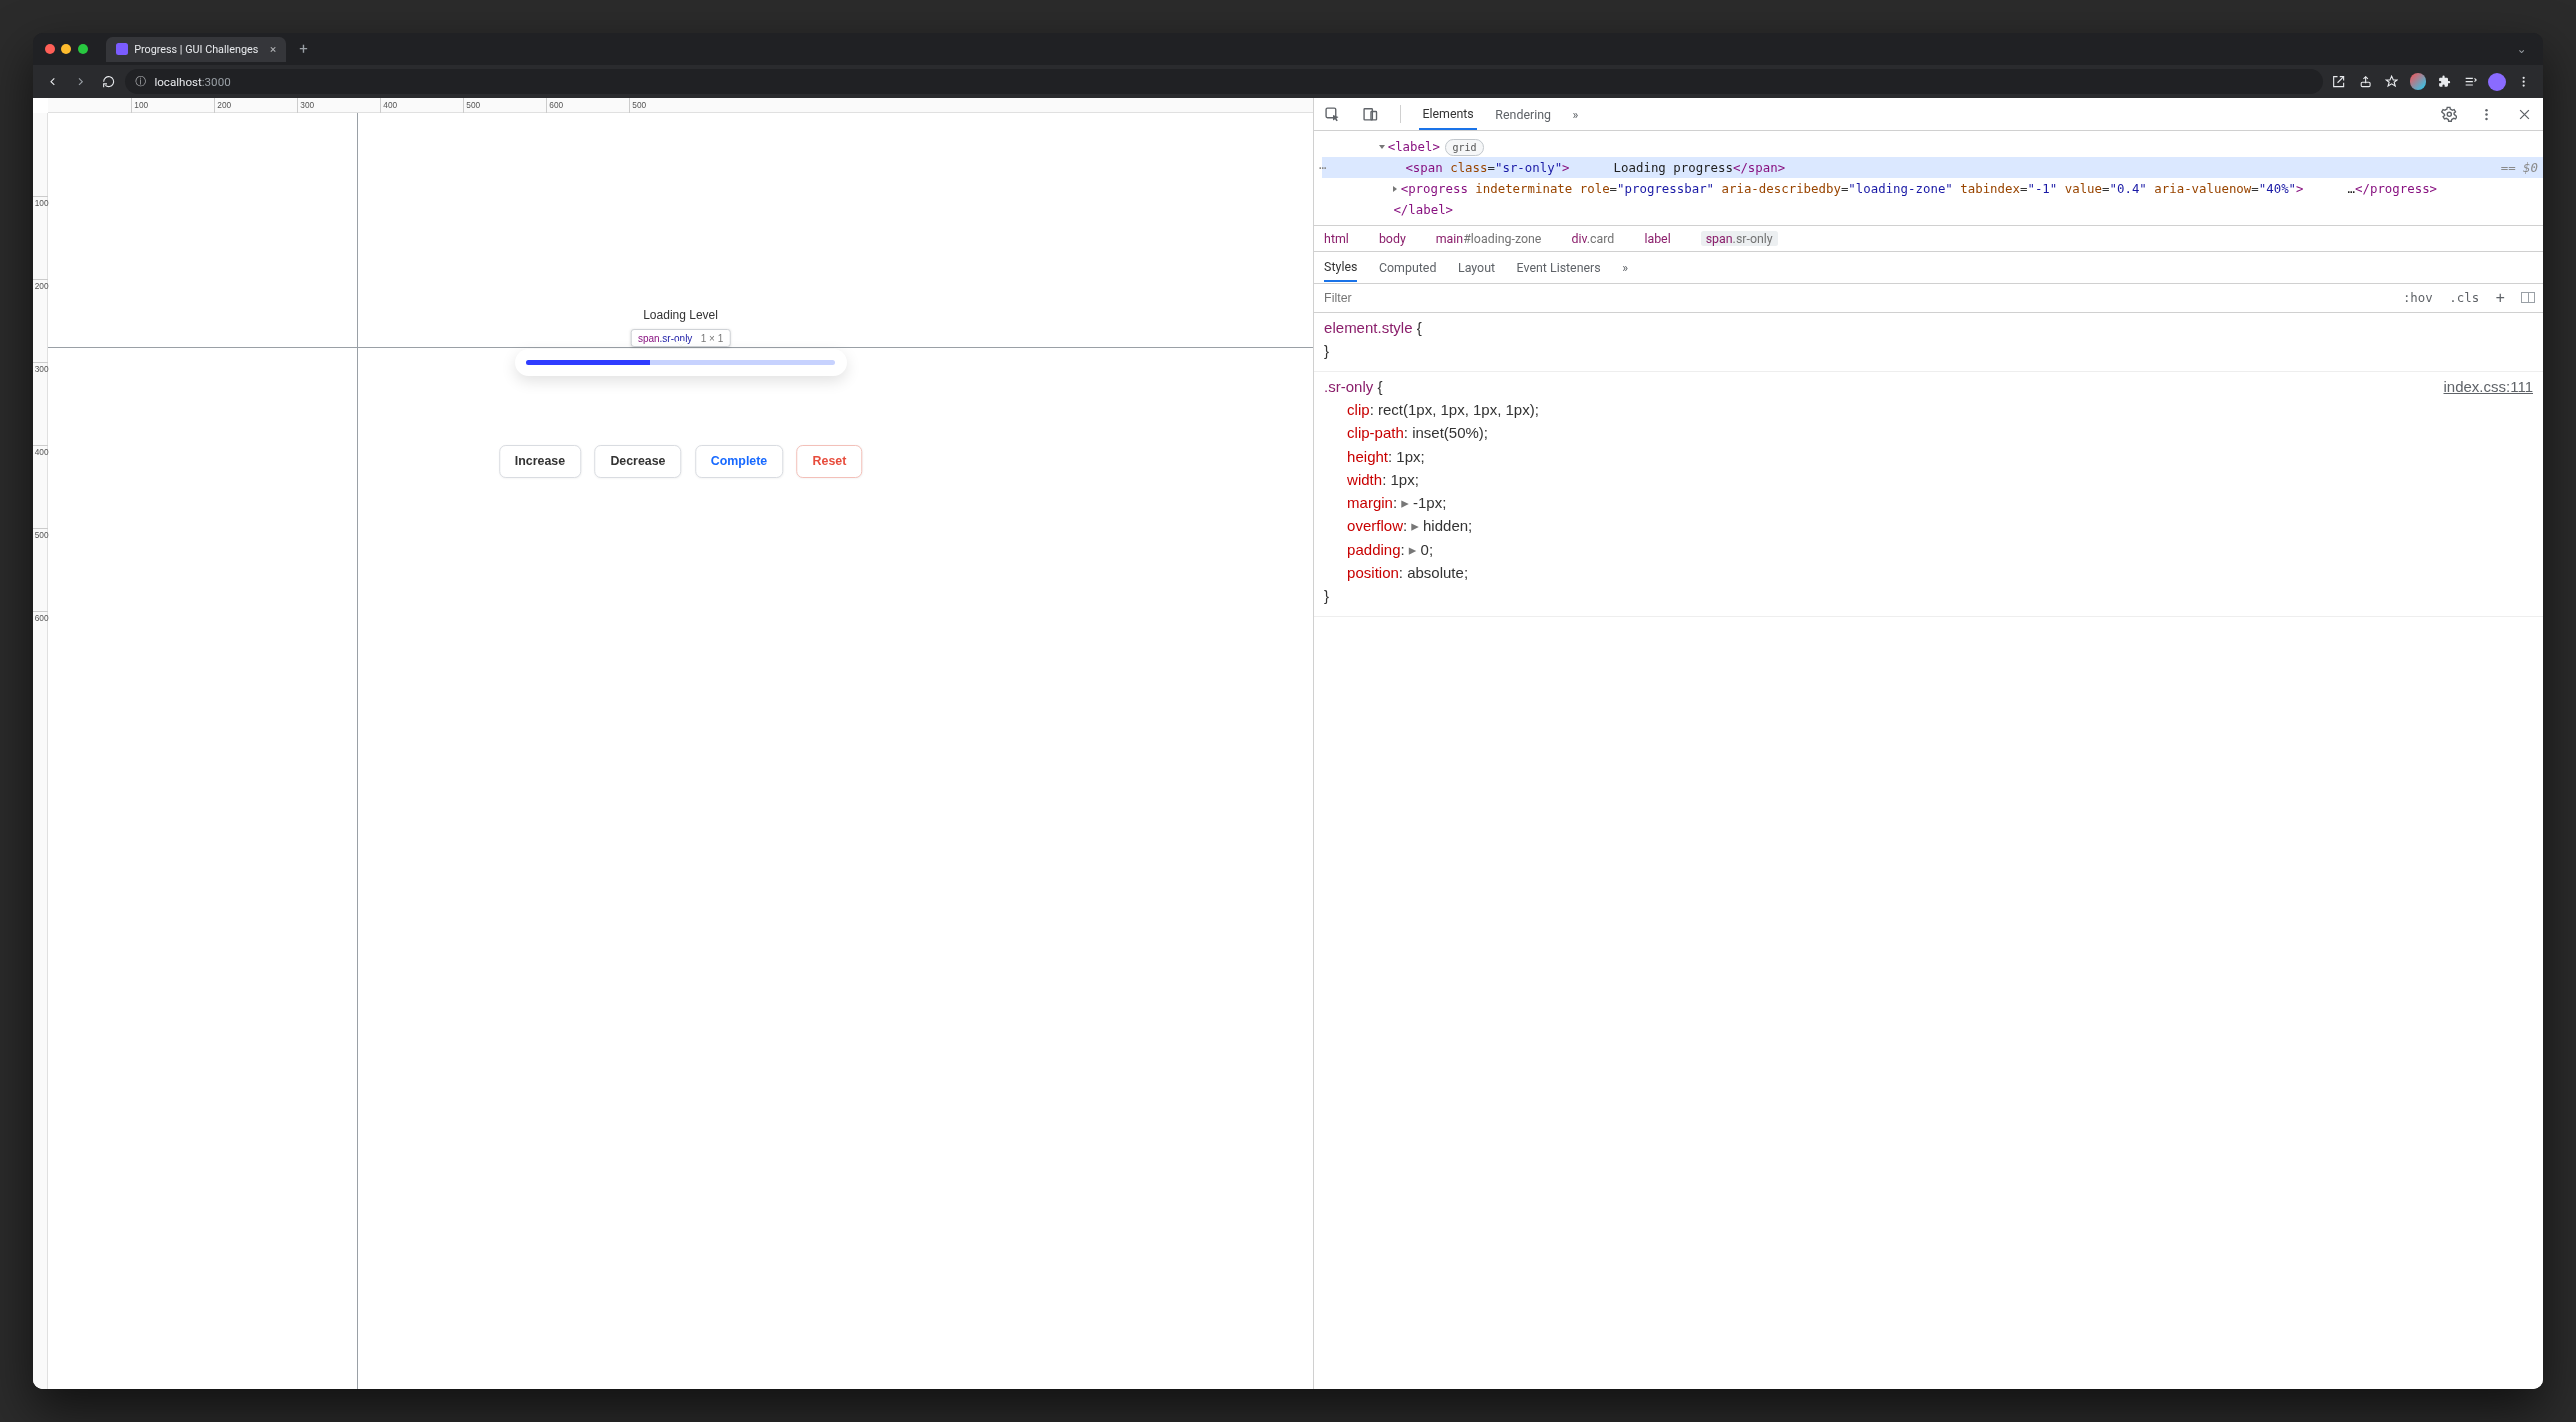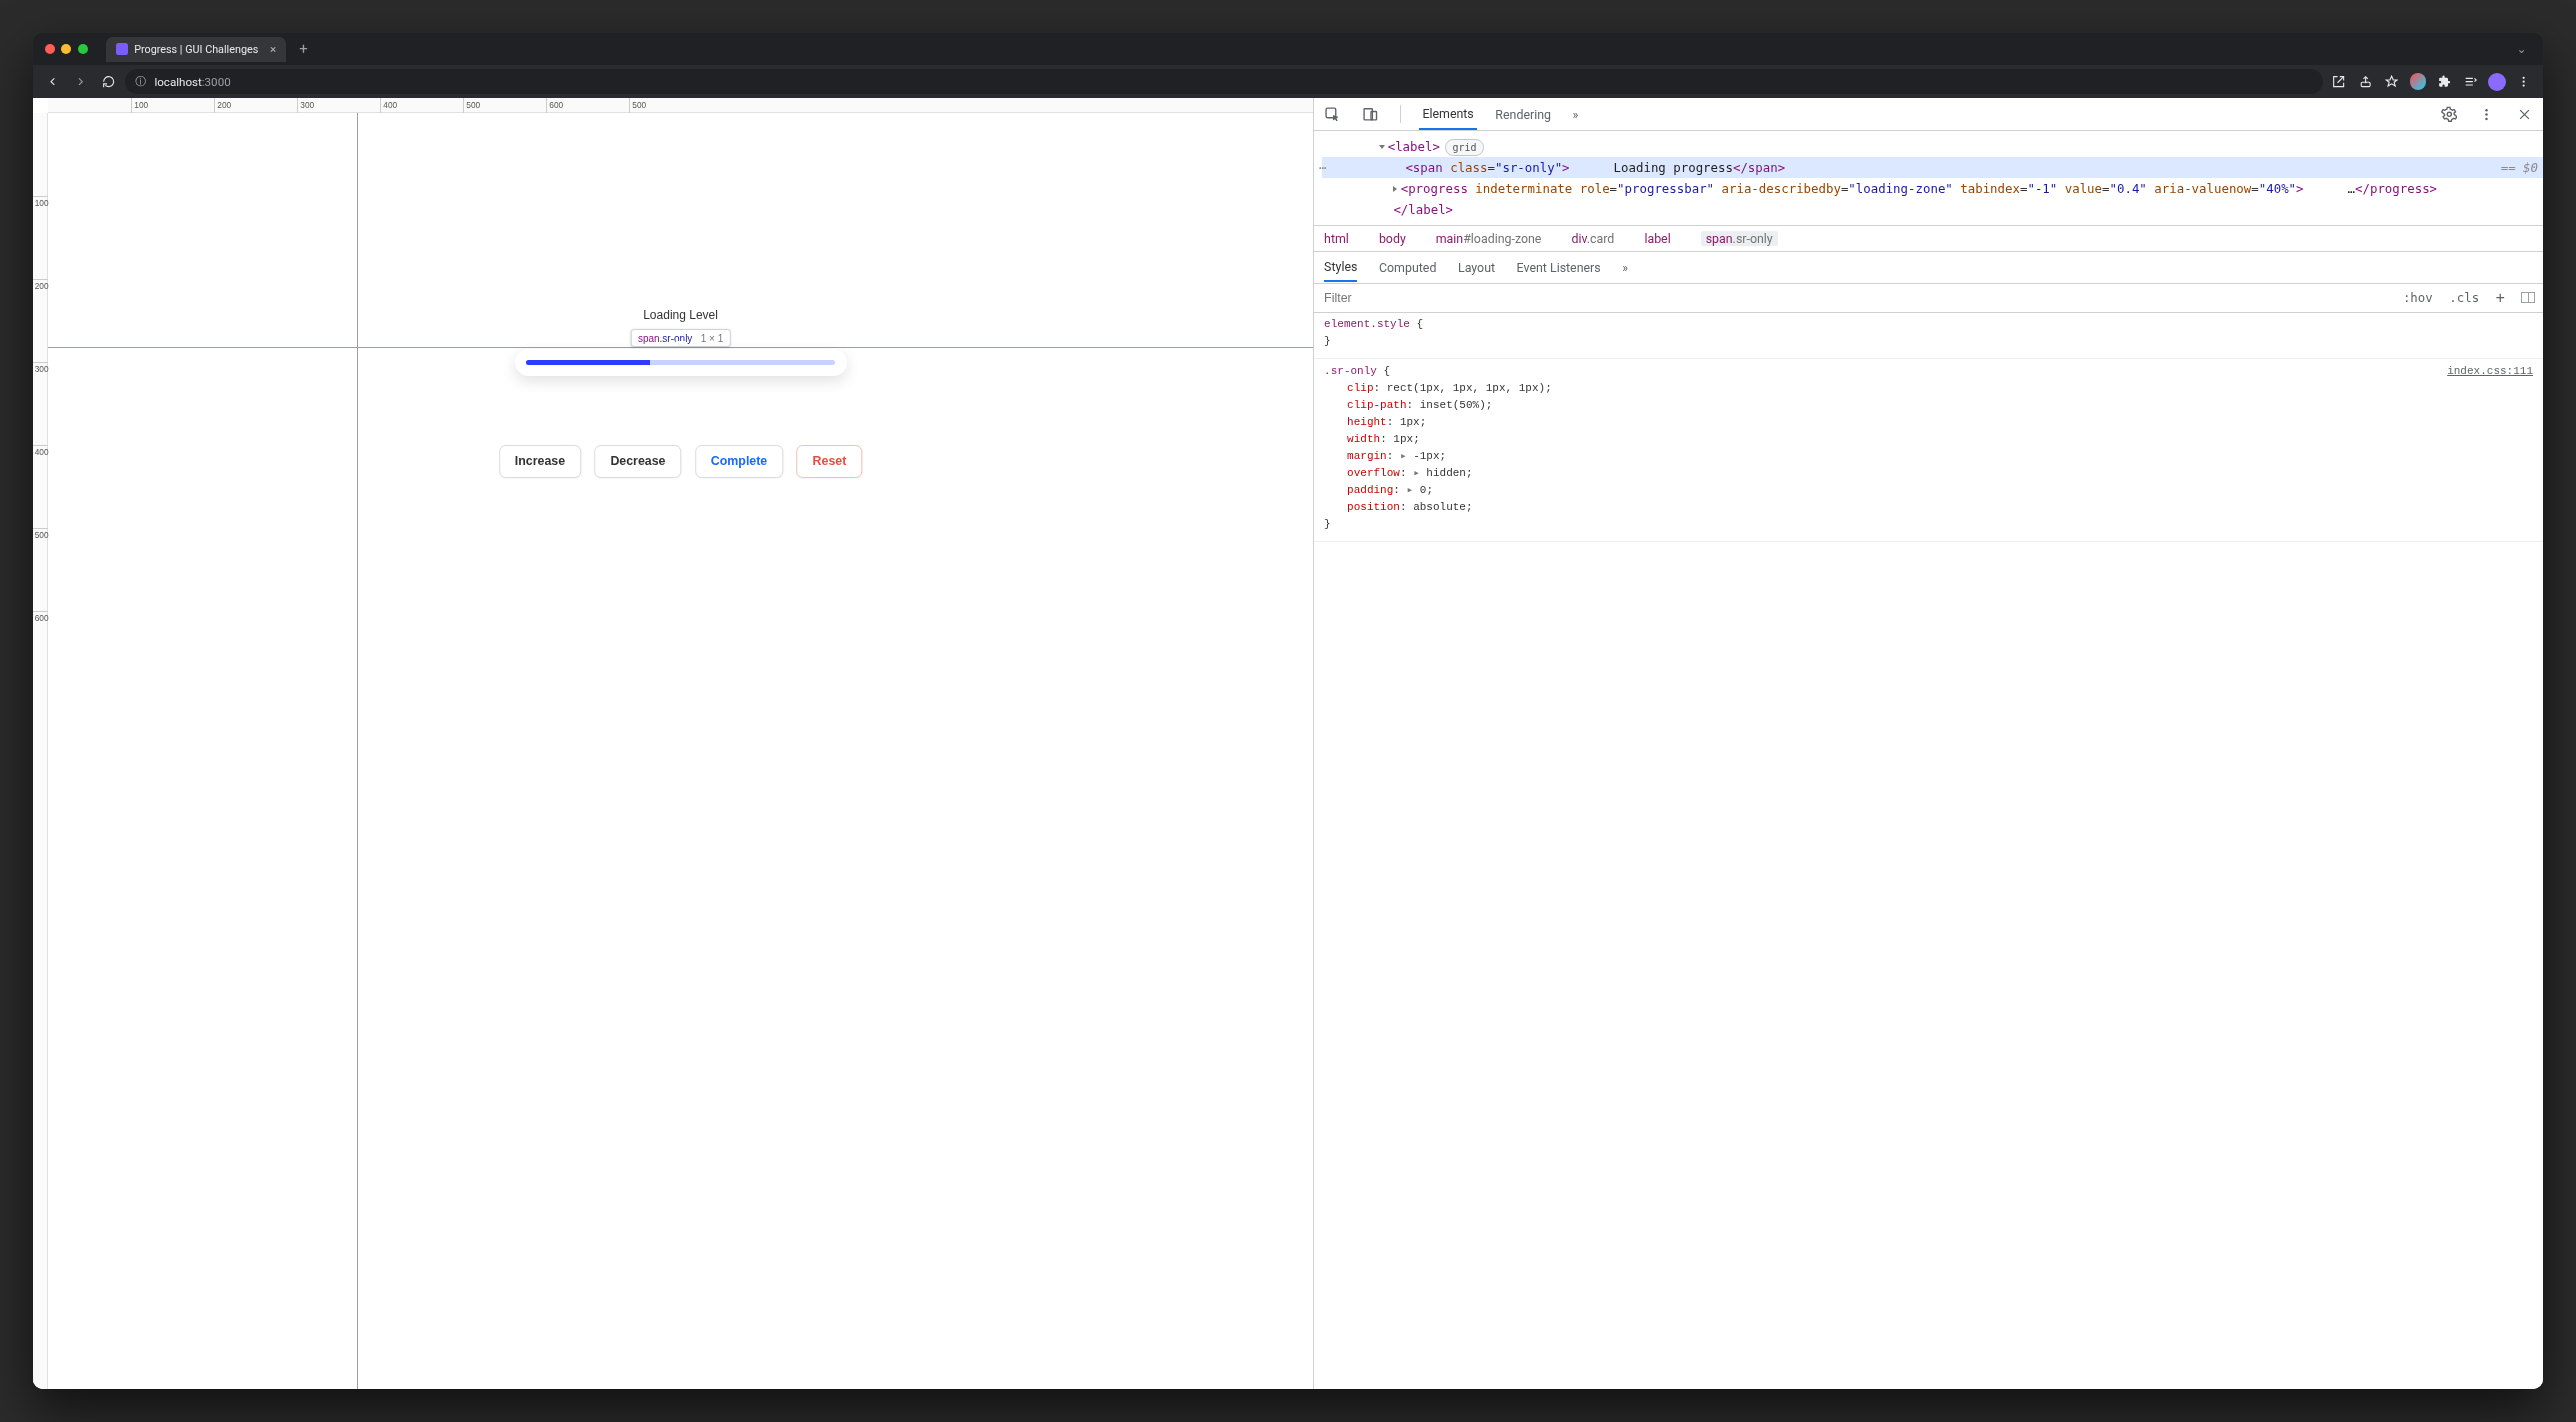--- a/index.html
+++ b/index.html
@@ -135,21 +135,21 @@
   .subtab{color:#5f6368;padding:6.6px 0;cursor:pointer;}
   .subtab.active{color:#333;border-bottom:2.5px solid #1a73e8;}
   
   .frow{display:flex;align-items:center;border-bottom:0.8px solid #d0d0d0;}
   .frow input{flex:1;border:none;padding:6.6px 10px;font-size:12.4px;outline:none;color:#555;}
   .frow .chip{padding:5px 8.3px;color:#5f6368;font-family:ui-monospace,Menlo,monospace;cursor:pointer;}
   .frow .plus{font-size:15px;}
   .frow .box{border:0.8px solid #9aa0a6;width:13.3px;height:11.6px;margin:0 8.3px;position:relative;cursor:pointer;}
   .frow .box::before{content:"";position:absolute;right:-0.8px;top:-0.8px;bottom:-0.8px;width:4.1px;border:0.8px solid #9aa0a6;}
   
-  .styles{flex:1;overflow:auto;font-family:Liberation Mono, monospace;font-size:11px;line-height:1.55;}
+  .styles{flex:1;overflow:auto;font-family:Liberation Sans, sans-serif;font-size:15px;line-height:1.55;}
   .rule{padding:3.3px 10px 8.3px 10px;border-bottom:0.8px solid #eee;}
   .rule .src{float:right;color:#5f6368;text-decoration:underline;}
   .sel2{color:#8a1e6b;} .brace{color:#333;}
   .decl{padding-left:23px;}
   .prop{color:#c80000;} .v{color:#333;}
   .tri{color:#777;}
   svg{display:block}
 </style>
 </head>
 <body>

